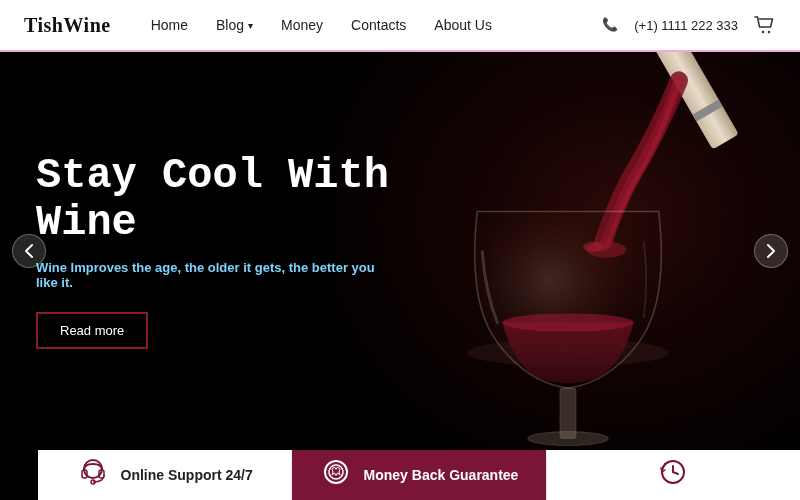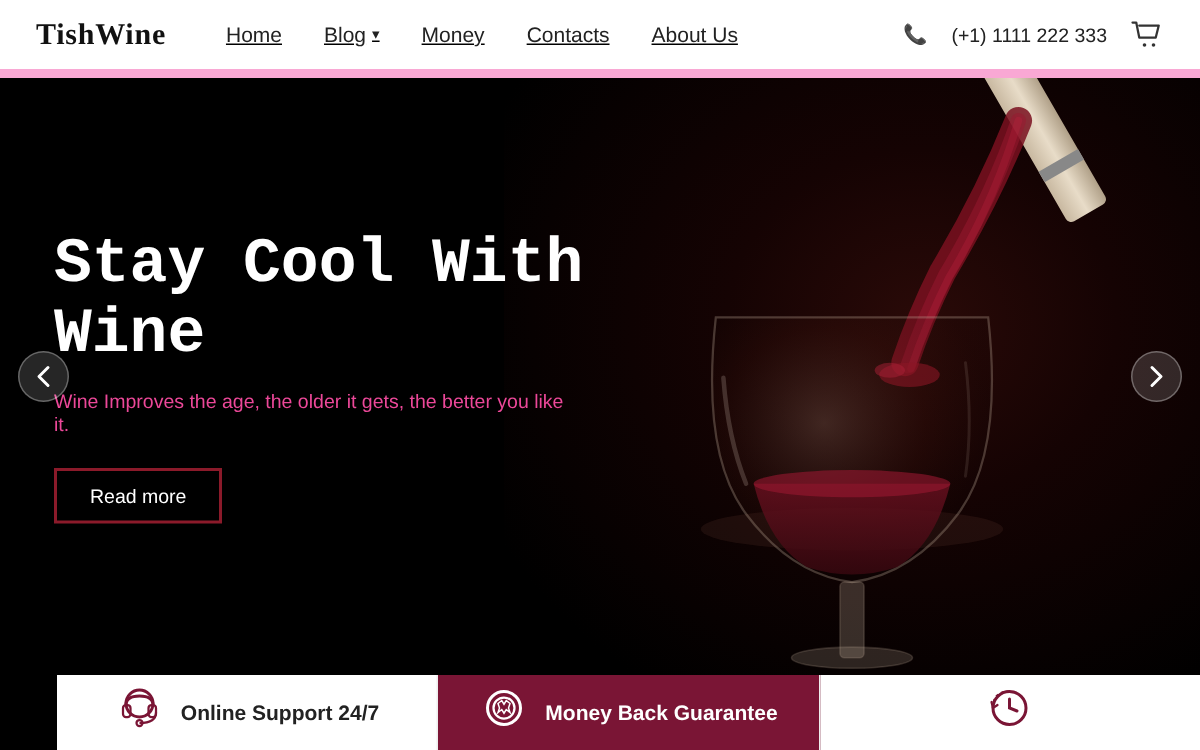--- a/index.html
+++ b/index.html
@@ -5,38 +5,37 @@
     * { margin: 0; padding: 0; box-sizing: border-box; }
     body { font-family: 'Georgia', serif; width: 800px; height: 500px; overflow: hidden; background: #000; }
 
     
     .navbar {
       display: flex;
       align-items: center;
       background: #fff;
       height: 52px;
       padding: 0 24px;
-      border-bottom: 6px solid #f9a8d4;
+      border-bottom: 2px solid #f9a8d4;
       position: relative;
       z-index: 10;
     }
     .logo {
       font-weight: 700;
       font-size: 20px;
       color: #111;
       font-family: 'Georgia', serif;
       margin-right: 40px;
       letter-spacing: 0.5px;
     }
     .nav-links {
       display: flex;
       align-items: flex-end;
       gap: 28px;
       flex: 1;
-      text-decoration: underline;
     }
     .nav-link {
       font-size: 14px;
       color: #222;
       text-decoration: none;
       font-family: Arial, sans-serif;
       font-weight: 500;
     }
     .blog-link {
       display: flex;
@@ -87,24 +86,25 @@
     .hero-title {
       font-size: 42px;
       font-weight: 900;
       color: #fff;
       line-height: 1.1;
       margin-bottom: 14px;
       font-family: Liberation Mono, monospace;
     }
     .hero-desc {
       font-size: 13px;
-      color: #ec4899;
+      color: #7dd3fc;
       font-family: Arial, sans-serif;
       margin-bottom: 22px;
       max-width: 340px;
+      font-weight: bold;
     }
     .read-more-btn {
       display: inline-block;
       padding: 9px 22px;
       border: 2px solid #8B1A2A;
       background: transparent;
       color: #fff;
       font-size: 13px;
       font-family: Arial, sans-serif;
       cursor: pointer;

